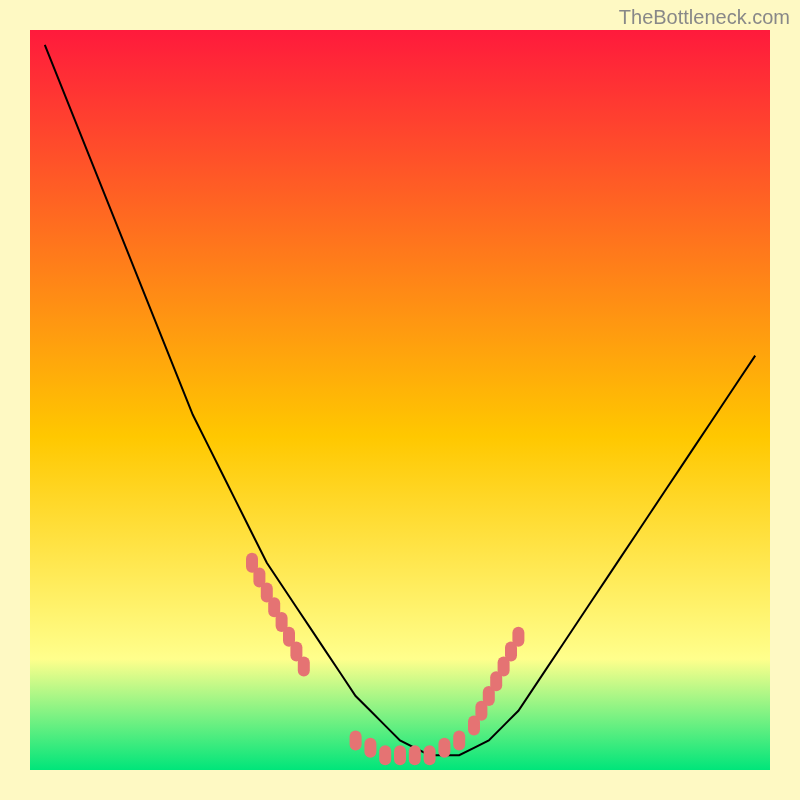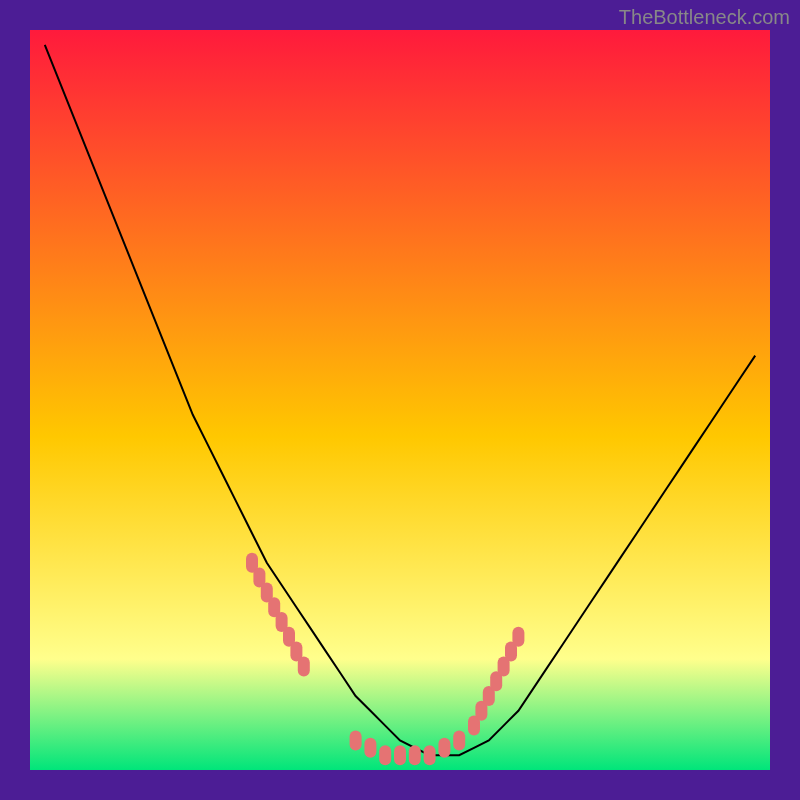--- a/index.html
+++ b/index.html
@@ -1,16 +1,16 @@
 <!DOCTYPE html>
 <html><head>
 <meta charset="utf-8">
 <style>
   html,body{margin:0;padding:0;width:800px;height:800px;overflow:hidden;background:#000;}
-  .frame{position:absolute;left:0;top:0;width:800px;height:800px;background:#4c1d95;}
+  .frame{position:absolute;left:0;top:0;width:800px;height:800px;background:#fef9c3;}
   .plot{position:absolute;left:30px;top:30px;width:740px;height:740px;}
   .wm{position:absolute;right:10px;top:6px;font:20px Arial,Helvetica,sans-serif;color:#888;user-select:none;}
 </style>
 </head>
 <body>
 
 <div class="frame">
   <div class="wm">TheBottleneck.com</div>
   <div class="plot">
     <svg width="740" height="740" viewBox="0 0 740 740">

